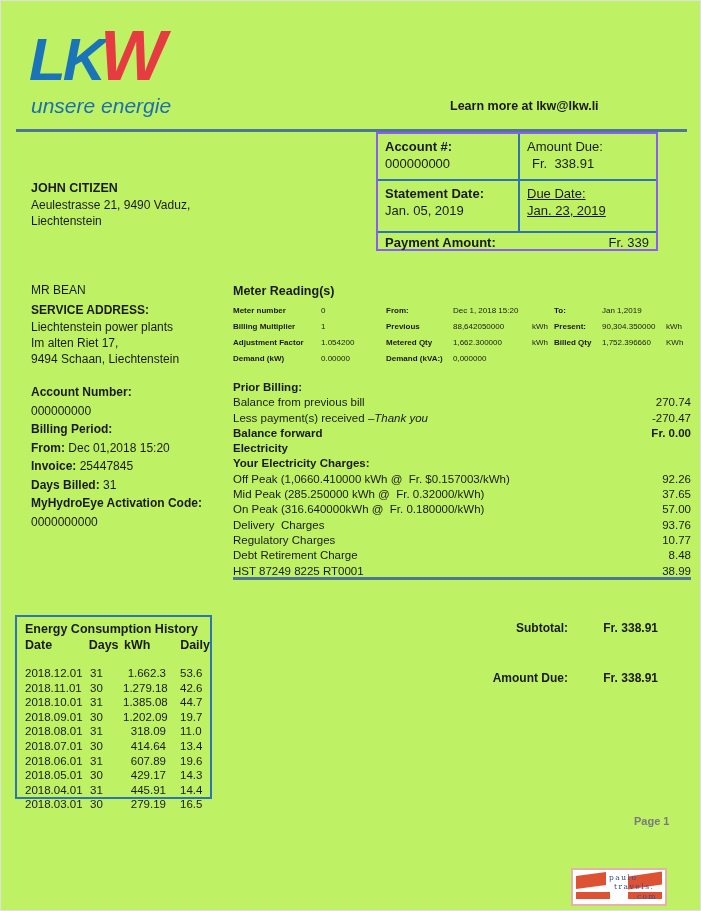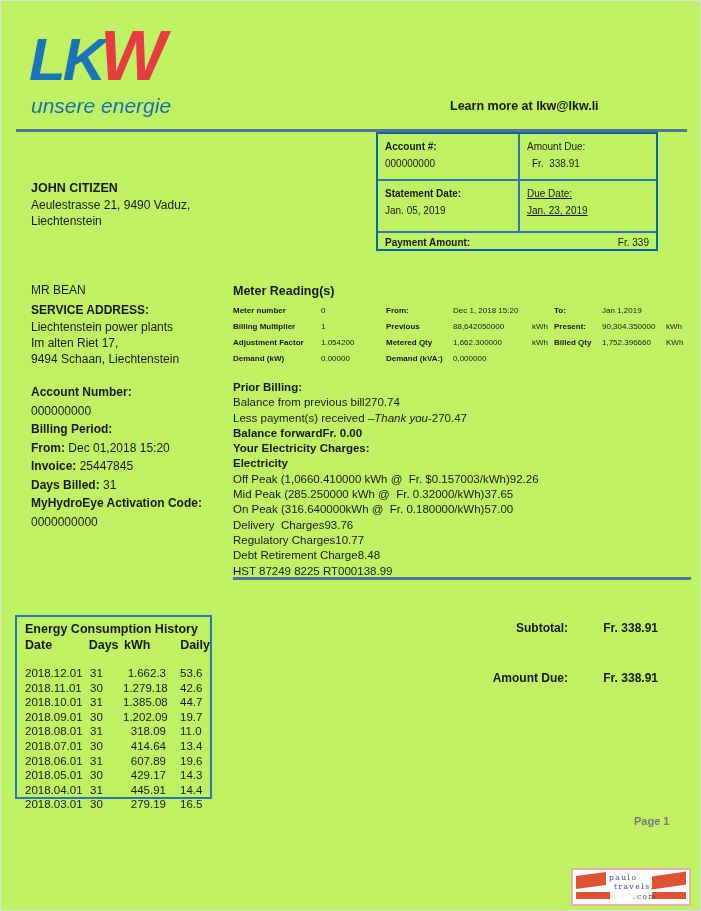--- a/index.html
+++ b/index.html
@@ -12,21 +12,21 @@
         font-size:60px;line-height:1;letter-spacing:-3px;}
   .logo-lk{color:#1b74b8;}
   .logo-w{color:#e63b41;font-size:70px;margin-left:-3px;display:inline-block;}
   .tagline{position:absolute;left:30px;top:93px;font-style:italic;color:#1b6fb0;font-size:21px;}
   .learn-more{position:absolute;left:449px;top:98px;font-weight:bold;font-size:12.5px;}
 
   .top-rule{position:absolute;left:15px;top:128px;width:671px;height:3px;background:#4f7795;}
 
   
   .acct-box{position:absolute;left:375px;top:131px;width:282px;height:119px;
-            border:2px solid #0369a1;box-sizing:border-box;font-size:10px;line-height:17px;}
+            border:2px solid #8b5cf6;box-sizing:border-box;font-size:13px;line-height:17px;}
   .acct-vline{position:absolute;left:140px;top:0;width:2px;height:97px;background:#2e75b6;}
   .acct-hline{position:absolute;left:0;width:100%;height:2px;background:#2e75b6;}
   .acct-cell{position:absolute;box-sizing:border-box;padding:4px 7px;}
   .acct-pay{position:absolute;left:0;top:99px;width:100%;box-sizing:border-box;
             padding:1px 7px;display:flex;justify-content:space-between;}
   .b{font-weight:bold;}
   .pre{white-space:pre;}
 
   
   .recipient{position:absolute;left:30px;top:179px;font-size:12px;line-height:16.5px;}
@@ -50,21 +50,21 @@
   .m-v3{width:64px;}
   .m-u3{flex:1;}
 
   
   .acct-info{position:absolute;left:30px;top:382px;font-size:12px;line-height:18.5px;}
   .ai-line{white-space:pre;}
 
   
   .charges{position:absolute;left:232px;top:379px;width:458px;font-size:11.5px;line-height:15.3px;}
   .c-title{font-weight:bold;}
-  .c-row{display:flex;white-space:pre;}
+  .c-row{display:flex;justify-content:space-between;white-space:pre;}
   .c-row .amt{text-align:right;}
   .it{font-style:italic;}
   .charges-rule{position:absolute;left:232px;top:576px;width:458px;height:3px;background:#4f7795;}
 
   
   .t-label{position:absolute;left:430px;width:137px;text-align:right;font-weight:bold;font-size:12px;}
   .t-value{position:absolute;left:560px;width:97px;text-align:right;font-weight:bold;font-size:12px;}
 
   
   .history{position:absolute;left:14px;top:614px;width:197px;height:184px;
@@ -75,21 +75,21 @@
   .h-row{display:flex;font-size:11.5px;line-height:14.6px;}
   .h-c1{width:65px;}
   .h-c2{width:33px;}
   .h-c3{width:43px;text-align:right;}
   .h-c4{margin-left:14px;}
   .h-head .h-c3{text-align:left;padding-left:3px;}
 
   .page-num{position:absolute;left:633px;top:814px;font-weight:bold;font-size:11px;color:#7a7a7a;}
 
   
-  .stamp{position:absolute;left:570px;top:867px;width:120px;height:38px;
+  .stamp{position:absolute;left:570px;top:867px;width:96px;height:38px;
          border:2px solid #e8b0ab;box-sizing:border-box;background:#fff;}
   .stamp-shape{position:absolute;background:#dd5233;}
   .sp-l1{left:3px;top:4px;width:30px;height:13px;transform:skewY(-8deg);}
   .sp-l2{left:3px;top:22px;width:34px;height:7px;}
   .sp-r1{right:3px;top:4px;width:34px;height:13px;transform:skewY(-8deg);}
   .sp-r2{right:3px;top:22px;width:34px;height:7px;}
   .stamp-t{position:absolute;font-family:"DejaVu Serif",serif;font-size:7.5px;
            color:#3b4a8c;letter-spacing:1.5px;line-height:1;}
   .st-1{left:36px;top:4px;}
   .st-2{left:41px;top:13px;}
@@ -202,22 +202,22 @@
     <div class="ai-line"><span class="b">Days Billed:</span><span> 31</span></div>
     <div class="ai-line"><span class="b">MyHydroEye Activation Code:</span><span></span></div>
     <div class="ai-line"><span class="b"></span><span>0000000000</span></div>
   </div>
 
   <div class="charges">
     <div class="c-title">Prior Billing:</div>
     <div class="c-row"><span>Balance from previous bill</span><span class="amt">270.74</span></div>
     <div class="c-row"><span><span>Less payment(s) received </span><span class="it">–Thank you</span></span><span class="amt">-270.47</span></div>
     <div class="c-row b"><span>Balance forward</span><span class="amt">Fr. 0.00</span></div>
+    <div class="c-row b"><span>Electricity</span><span class="amt"></span></div>
     <div class="c-row b"><span>Your Electricity Charges:</span><span class="amt"></span></div>
-    <div class="c-row b"><span>Electricity</span><span class="amt"></span></div>
     <div class="c-row"><span>Off Peak (1,0660.410000 kWh @  Fr. $0.157003/kWh)</span><span class="amt">92.26</span></div>
     <div class="c-row"><span>Mid Peak (285.250000 kWh @  Fr. 0.32000/kWh)</span><span class="amt">37.65</span></div>
     <div class="c-row"><span>On Peak (316.640000kWh @  Fr. 0.180000/kWh)</span><span class="amt">57.00</span></div>
     <div class="c-row"><span>Delivery  Charges</span><span class="amt">93.76</span></div>
     <div class="c-row"><span>Regulatory Charges</span><span class="amt">10.77</span></div>
     <div class="c-row"><span>Debt Retirement Charge</span><span class="amt">8.48</span></div>
     <div class="c-row"><span>HST 87249 8225 RT0001</span><span class="amt">38.99</span></div>
   </div>
   <div class="charges-rule"></div>
 

